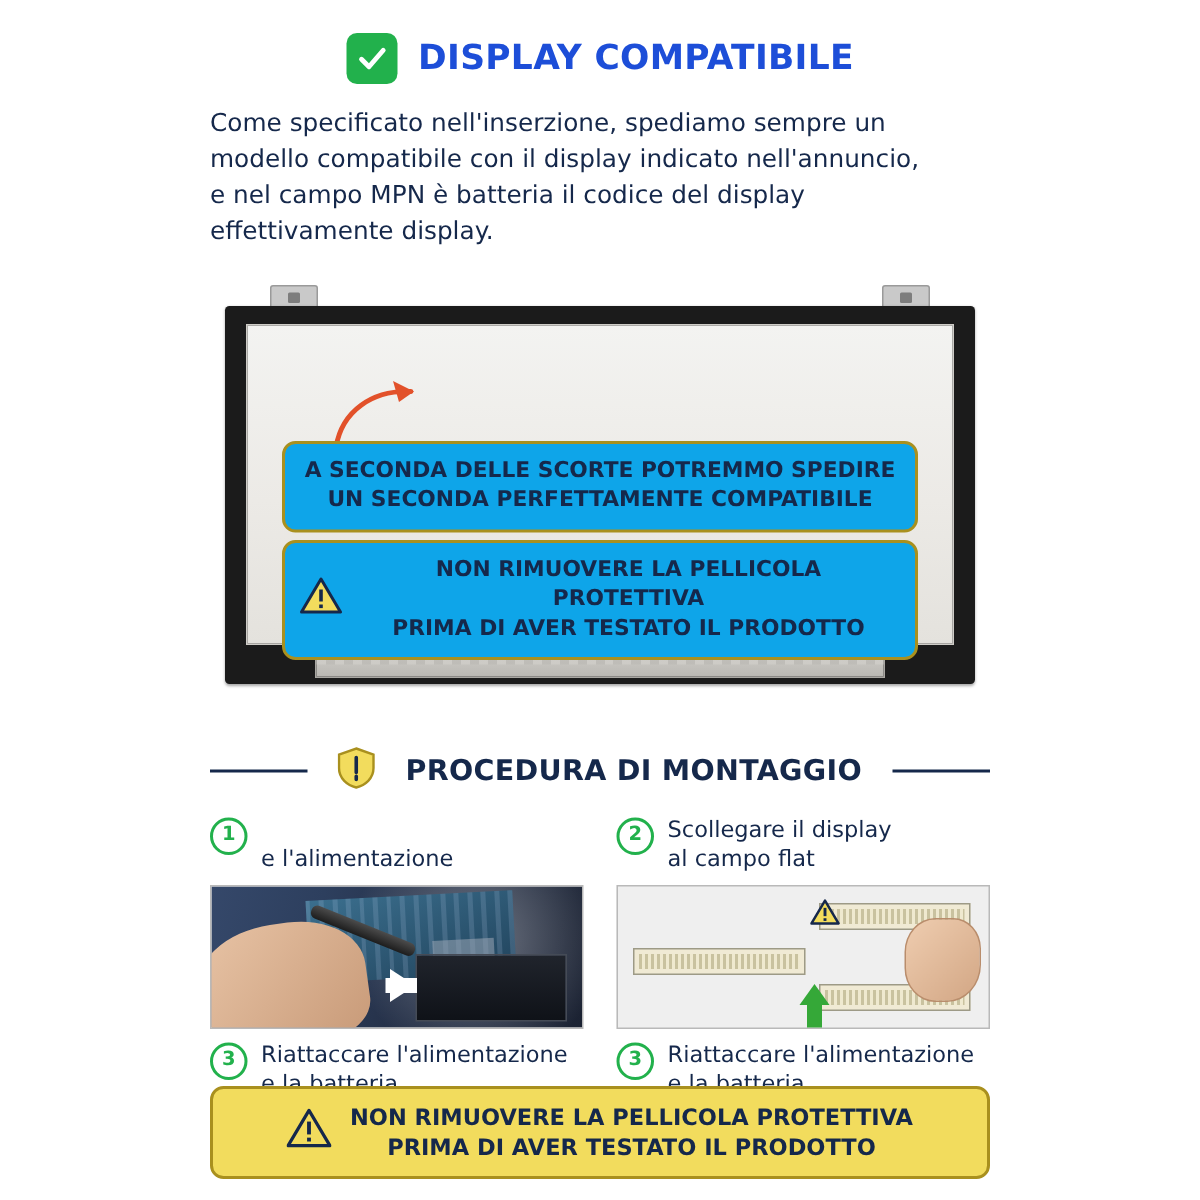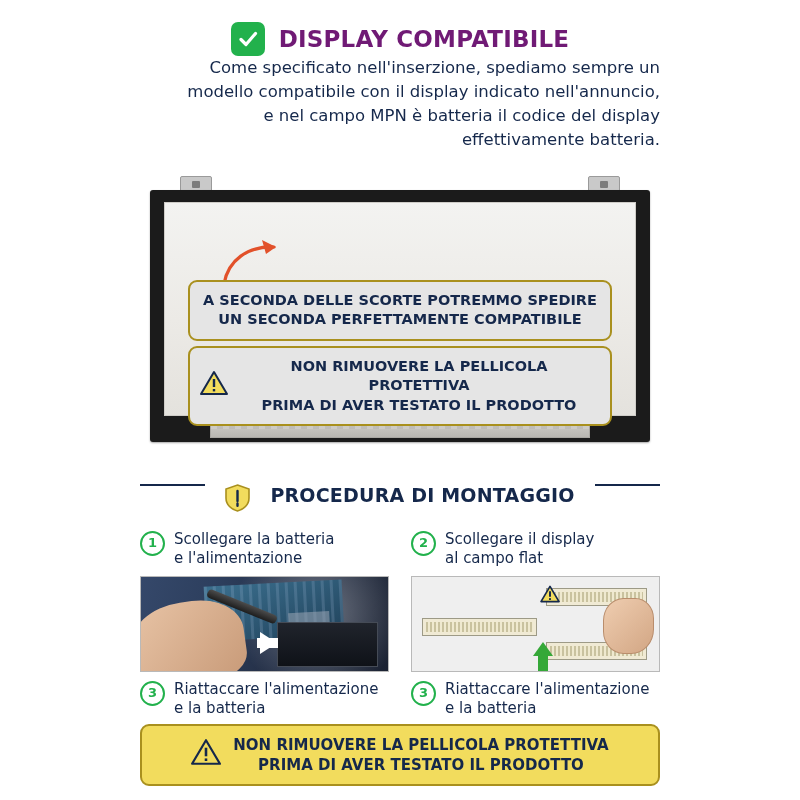--- a/index.html
+++ b/index.html
@@ -48,26 +48,27 @@
     display: flex;
     align-items: center;
     justify-content: center;
     flex: none;
   }
   .check-badge svg { display: block; }
   .header-title {
     font-size: 23px;
     font-weight: bold;
     letter-spacing: .2px;
-    color: #701a75;
+    color: #1d4ed8;
     white-space: nowrap;
   }
 
   .intro {
-    text-align: right;
+    margin-top: 14px;
+    text-align: left;
     font-size: 16.5px;
     line-height: 1.45;
     color: #15284b;
   }
   .intro p { margin: 0; }
 
   
   .panel-wrap {
     margin-top: 16px;
     position: relative;
@@ -137,21 +138,21 @@
     left: 78px;
     top: 70px;
     width: 70px;
     height: 48px;
   }
 
   .yellow-box {
     position: absolute;
     left: 48px;
     right: 48px;
-    background: #e5e5e5;
+    background: #0ea5e9;
     border: 2px solid #a9901e;
     border-radius: 9px;
     text-align: center;
     font-weight: bold;
     color: #15284b;
     font-size: 14.5px;
     line-height: 1.35;
     padding: 9px 10px;
     box-sizing: border-box;
   }
@@ -162,20 +163,21 @@
     align-items: center;
     justify-content: center;
     gap: 10px;
     text-align: center;
   }
   .warn-tri { flex: none; }
 
   
   .proc-header {
     display: flex;
+    align-items: center;
     gap: 20px;
     margin-top: 16px;
   }
   .rule {
     flex: 1;
     height: 2px;
     background: #15284b;
   }
   .proc-title {
     font-size: 19px;
@@ -388,21 +390,21 @@
         <path d="M4 11.5 L9 16.5 L18.5 5.5" fill="none" stroke="#ffffff" stroke-width="3.2" stroke-linecap="round" stroke-linejoin="round"></path>
       </svg>
     </span>
     <span class="header-title">DISPLAY COMPATIBILE</span>
   </div>
 
   <div class="intro">
     <p>Come specificato nell'inserzione, spediamo sempre un</p>
     <p>modello compatibile con il display indicato nell'annuncio,</p>
     <p>e nel campo MPN è batteria il codice del display</p>
-    <p>effettivamente batteria.</p>
+    <p>effettivamente display.</p>
   </div>
 
   <div class="panel-wrap">
     <div class="tab left"></div>
     <div class="tab right"></div>
 
     <div class="panel-outer">
       <div class="panel-inner"></div>
       <div class="panel-foot">
         <div class="foot-strip"></div>
@@ -446,21 +448,21 @@
     </span>
     <span class="proc-title">PROCEDURA DI MONTAGGIO</span>
     <span class="rule"></span>
   </div>
 
   <div class="steps">
     <div class="col">
       <div class="step-line">
         <span class="step-num">1</span>
         <span class="step-text">
-          <span>Scollegare la batteria</span><br>
+          <br>
           <span>e l'alimentazione</span>
         </span>
       </div>
       <div class="photo a">
         <div class="pcb"></div>
         <div class="battery"></div>
         <div class="hand"></div>
         <div class="tool"></div>
         <div class="white-arrow"></div>
       </div>

